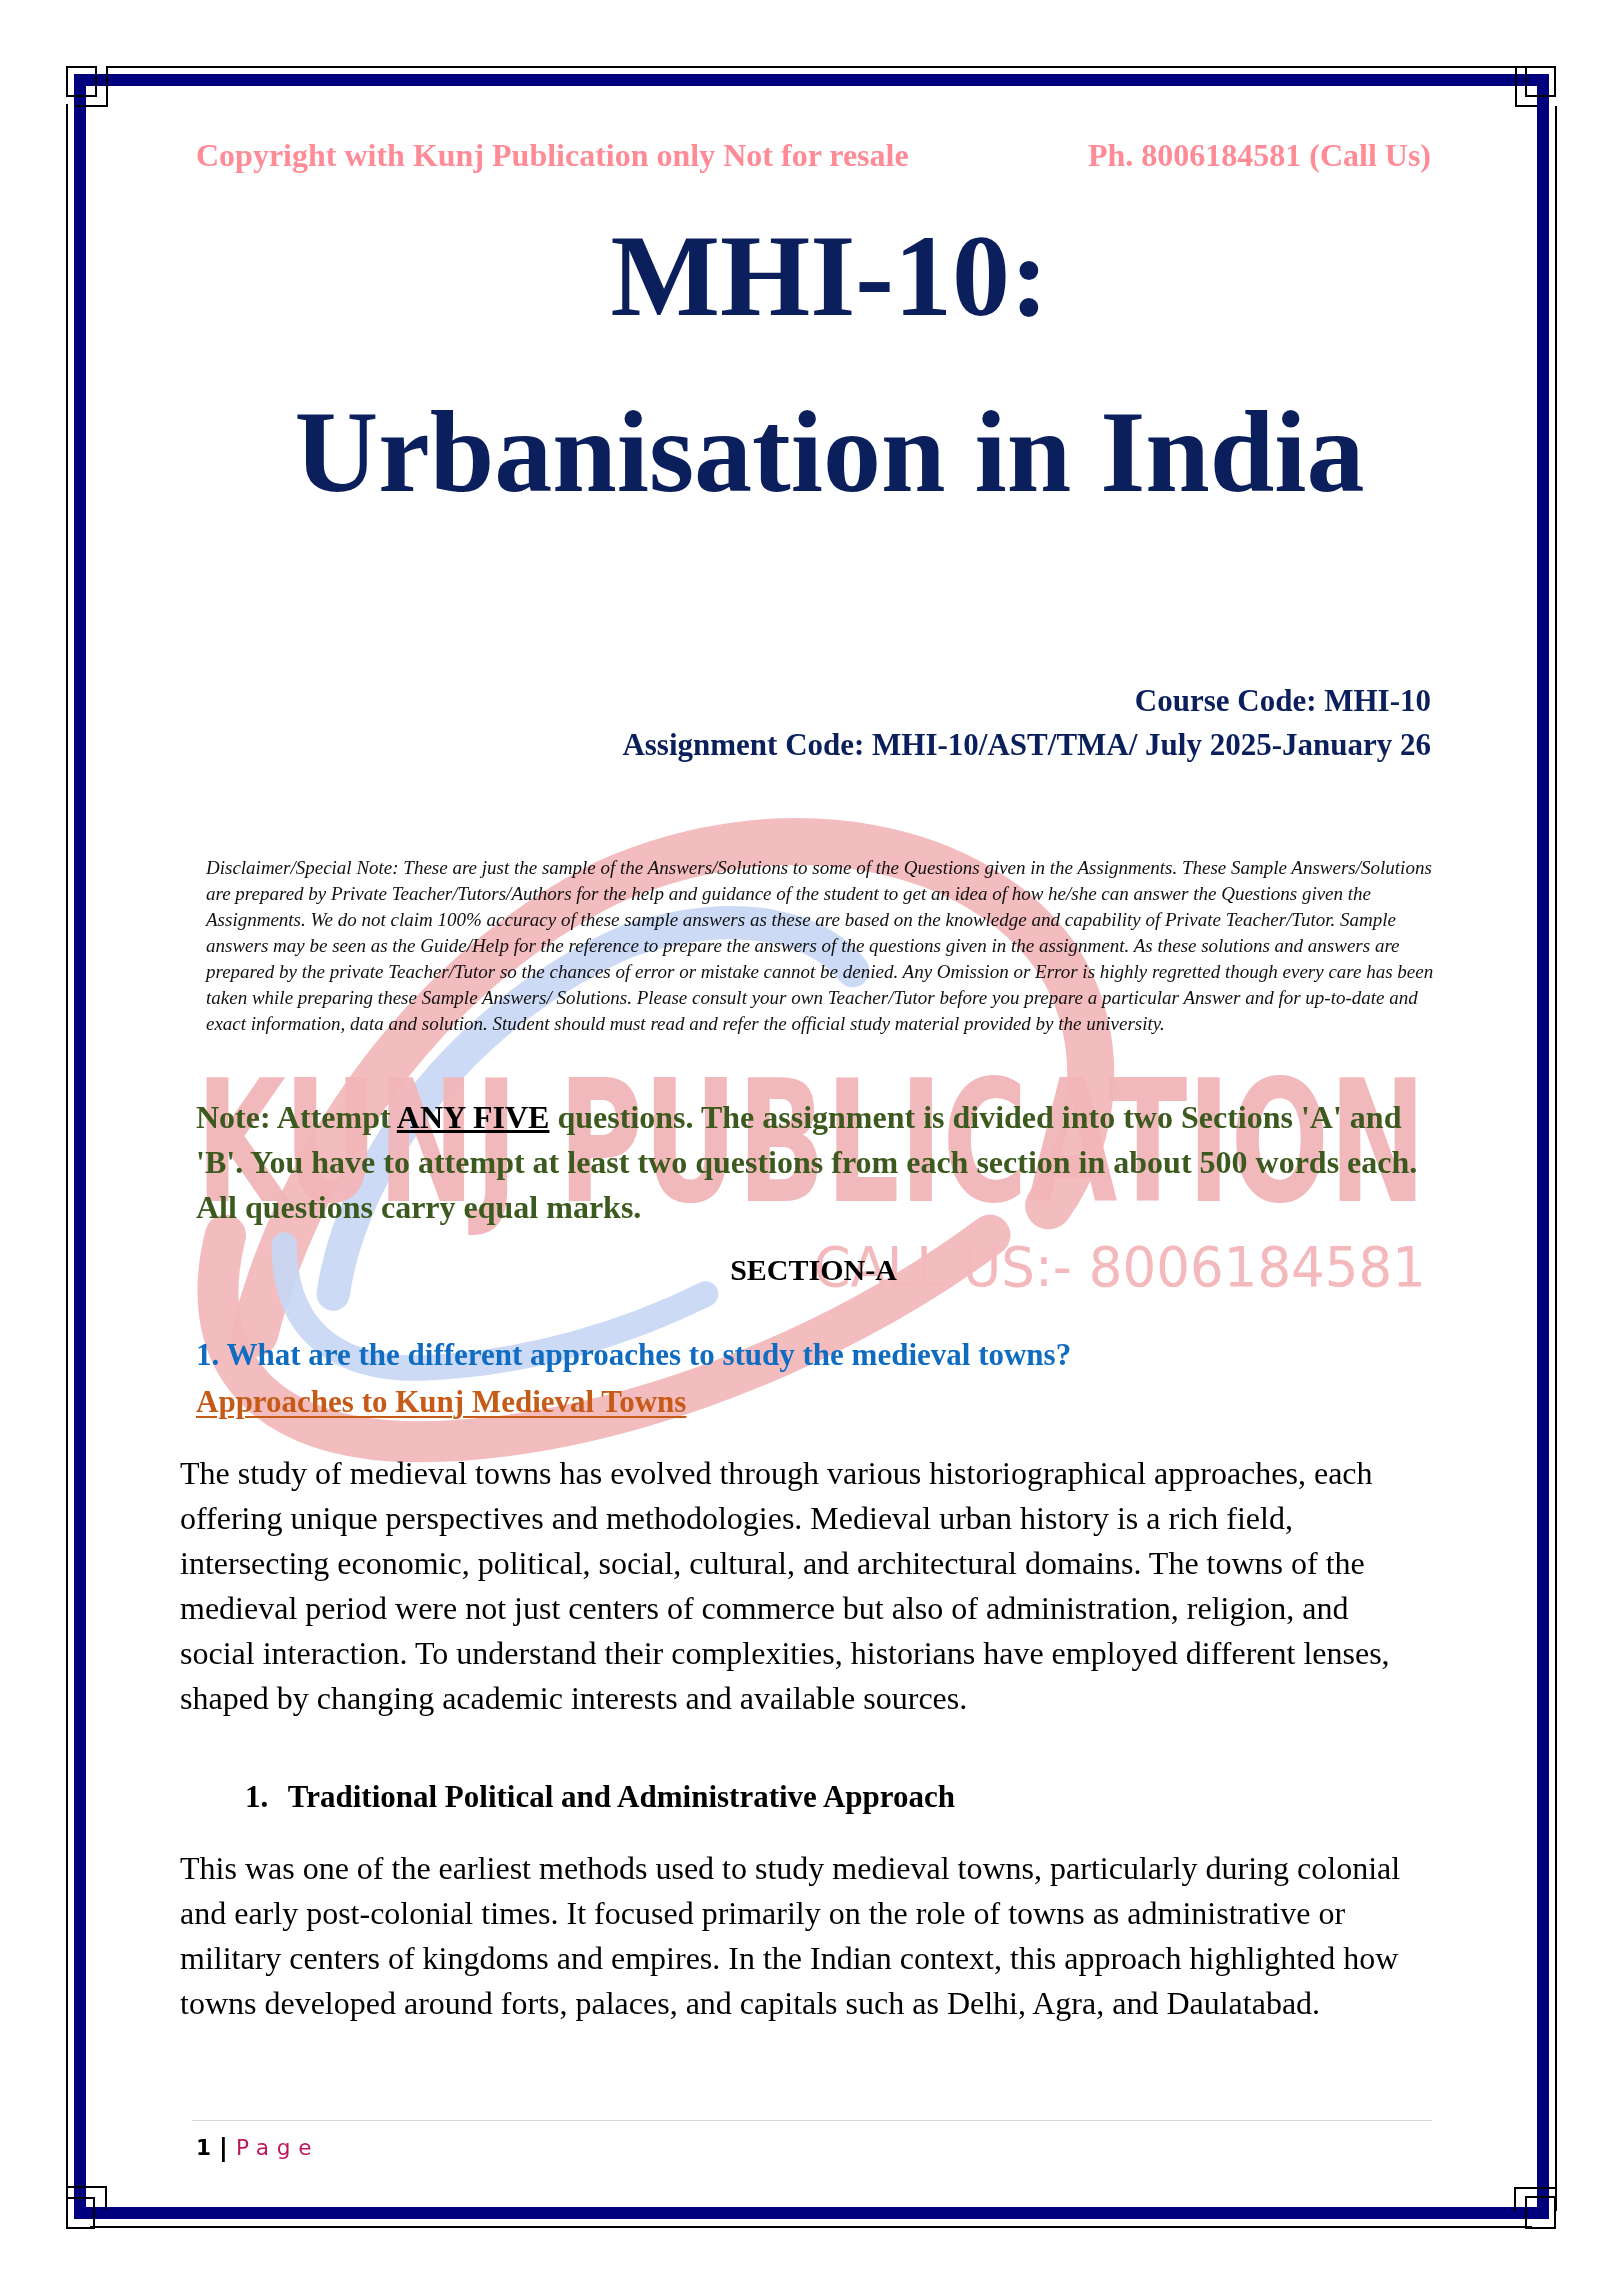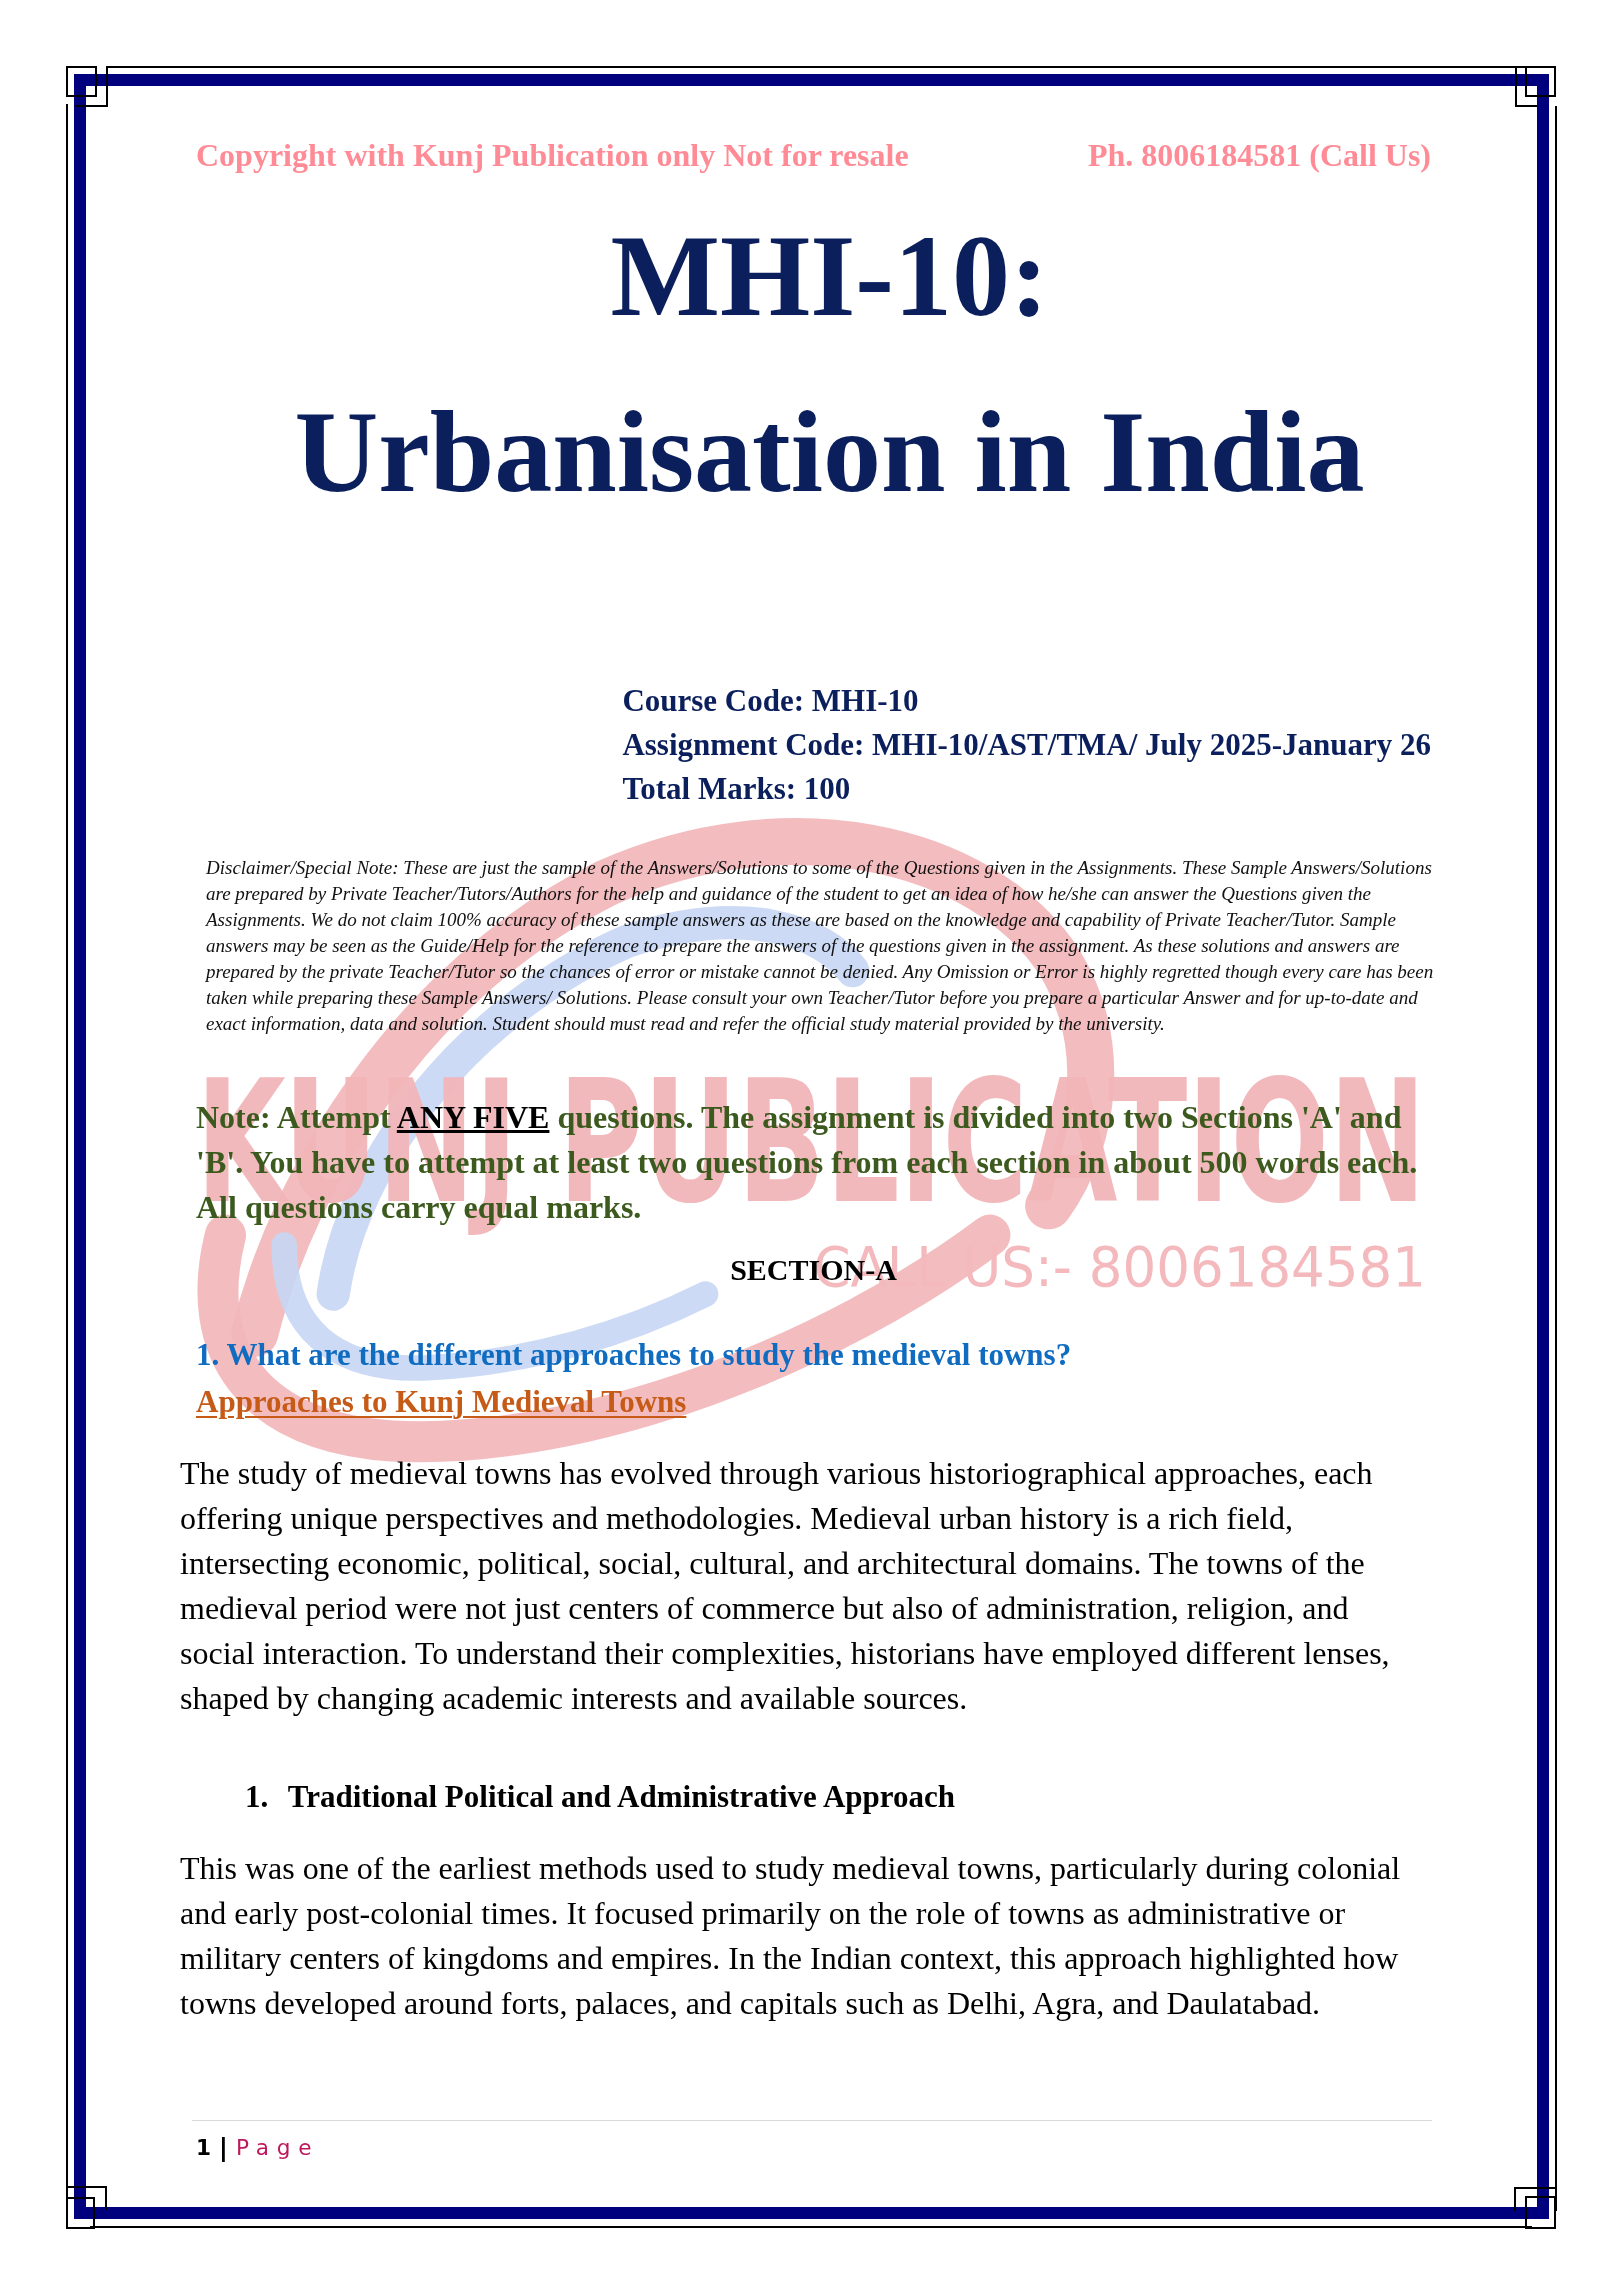--- a/index.html
+++ b/index.html
@@ -28,21 +28,21 @@
     }
 
     .title {
       position: absolute; left: 212px; width: 1235px; text-align: center;
       font-weight: bold; color: #0b1f5c; font-size: 116px; line-height: 1;
     }
     .title-1 { top: 218px; }
     .title-2 { top: 394px; }
 
     .codes {
-      position: absolute; right: 191px; top: 679px; 
+      position: absolute; right: 191px; top: 679px; text-align: right;
       font-weight: bold; color: #0b1f5c; font-size: 31px; line-height: 44px;
     }
 
     .disclaimer {
       position: absolute; left: 206px; top: 855px; width: 1240px;
       font-style: italic; font-size: 19px; line-height: 26px; color: #111;
     }
 
     .note {
       position: absolute; left: 196px; top: 1095px; width: 1245px;
@@ -121,21 +121,20 @@
   <span>Copyright with Kunj Publication only Not for resale</span>
   <span>Ph. 8006184581 (Call Us)</span>
 </div>
 
 <div class="title title-1">MHI-10:</div>
 <div class="title title-2">Urbanisation in India</div>
 
 <div class="codes">
   <div>Course Code: MHI-10</div>
   <div>Assignment Code: MHI-10/AST/TMA/ July 2025-January 26</div>
-  <div>Total Marks: 100</div>
 </div>
 
 <p class="disclaimer">Disclaimer/Special Note: These are just the sample of the Answers/Solutions to some of the Questions given in the Assignments. These Sample Answers/Solutions are prepared by Private Teacher/Tutors/Authors for the help and guidance of the student to get an idea of how he/she can answer the Questions given the Assignments. We do not claim 100% accuracy of these sample answers as these are based on the knowledge and capability of Private Teacher/Tutor. Sample answers may be seen as the Guide/Help for the reference to prepare the answers of the questions given in the assignment. As these solutions and answers are prepared by the private Teacher/Tutor so the chances of error or mistake cannot be denied. Any Omission or Error is highly regretted though every care has been taken while preparing these Sample Answers/ Solutions. Please consult your own Teacher/Tutor before you prepare a particular Answer and for up-to-date and exact information, data and solution. Student should must read and refer the official study material provided by the university.</p>
 
 <p class="note"><span>Note: Attempt </span><u>ANY FIVE</u><span> questions. The assignment is divided into two Sections 'A' and 'B'. You have to attempt at least two questions from each section in about 500 words each. All questions carry equal marks.</span></p>
 
 <div class="section-label">SECTION-A</div>
 
 <div class="question">1. What are the different approaches to study the medieval towns?</div>
 

